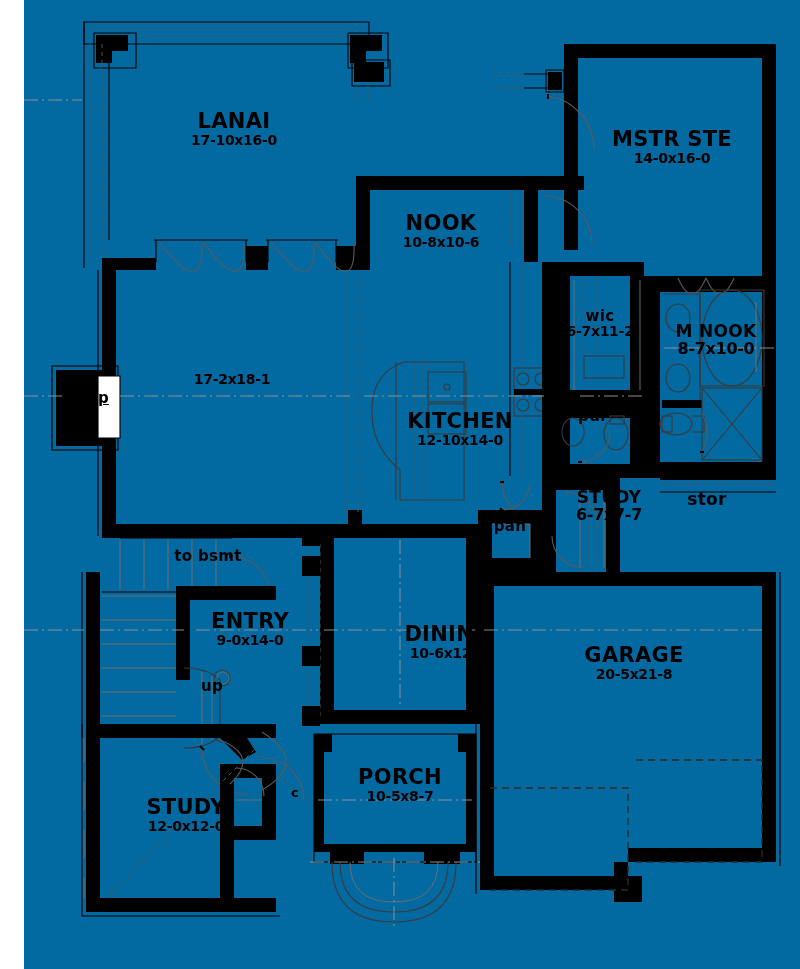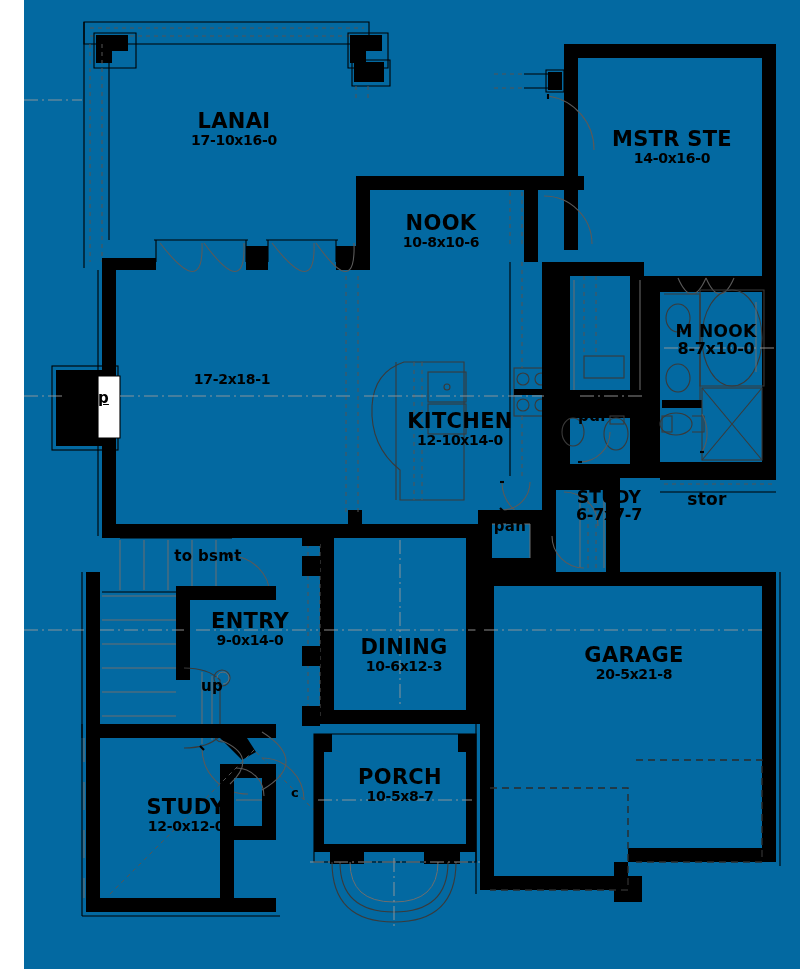--- a/index.html
+++ b/index.html
@@ -416,20 +416,24 @@
   <div class="room-label" style="left:568px; top:128px; width:160px;">
     <span class="rl-name">MSTR STE</span>
     <span class="rl-dim">14-0x16-0</span>
   </div>
 
   <div class="room-label" style="left:346px; top:212px; width:142px;">
     <span class="rl-name">NOOK</span>
     <span class="rl-dim">10-8x10-6</span>
   </div>
 
+  <div class="room-label label-xs" style="left:524px; top:308px; width:104px;">
+    <span class="rl-name">wic</span>
+    <span class="rl-dim">6-7x11-2</span>
+  </div>
 
   <div class="room-label label-sm" style="left:634px; top:322px; width:116px;">
     <span class="rl-name">M NOOK</span>
     <span class="rl-dim">8-7x10-0</span>
   </div>
 
   <div class="room-label" style="left:118px; top:372px; width:180px;">
     <span class="rl-dim">17-2x18-1</span>
   </div>
 
@@ -441,21 +445,21 @@
   <div class="room-label label-sm" style="left:530px; top:488px; width:110px;">
     <span class="rl-name">STUDY</span>
     <span class="rl-dim">6-7x7-7</span>
   </div>
 
   <div class="room-label" style="left:156px; top:610px; width:140px;">
     <span class="rl-name">ENTRY</span>
     <span class="rl-dim">9-0x14-0</span>
   </div>
 
-  <div class="room-label" style="left:310px; top:636px; width:140px;">
+  <div class="room-label" style="left:310px; top:623px; width:140px;padding-left:44px;">
     <span class="rl-name">DINING</span>
     <span class="rl-dim">10-6x12-3</span>
   </div>
 
   <div class="room-label" style="left:532px; top:644px; width:156px;">
     <span class="rl-name">GARAGE</span>
     <span class="rl-dim">20-5x21-8</span>
   </div>
 
   <div class="room-label" style="left:306px; top:766px; width:140px;">

